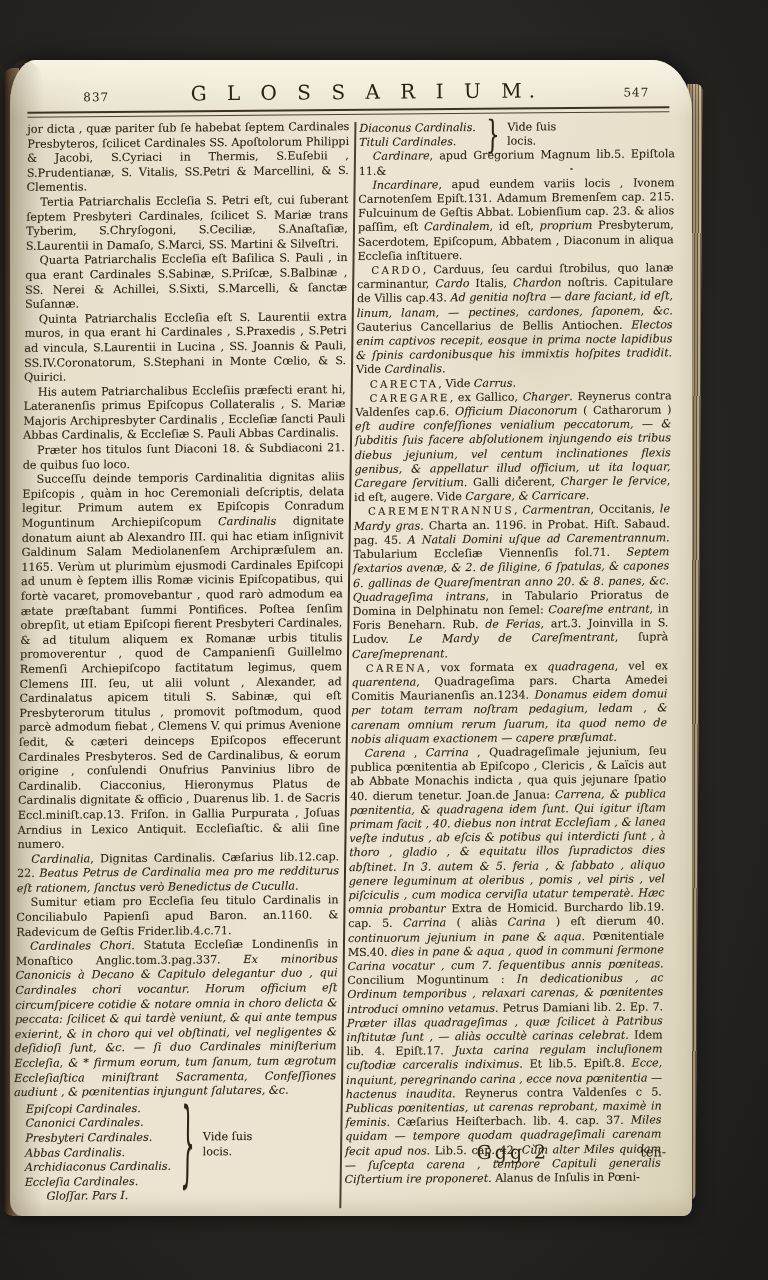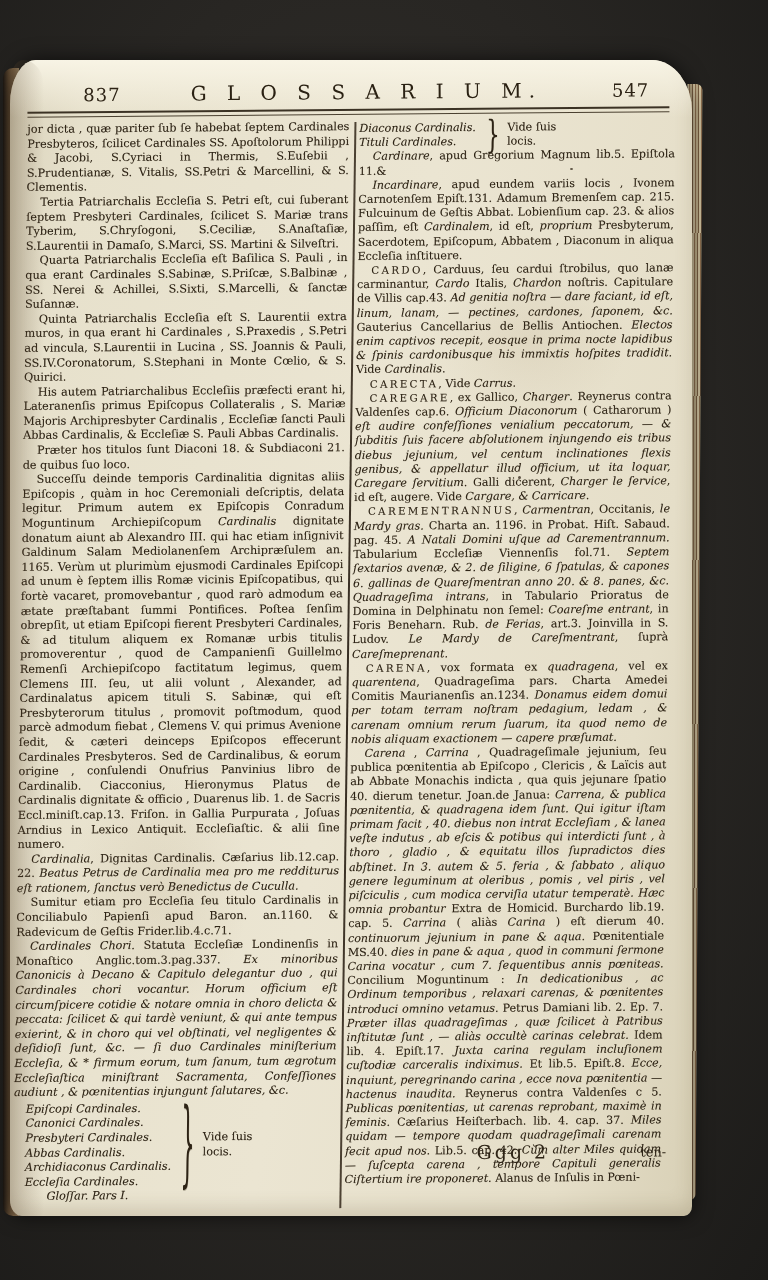--- a/index.html
+++ b/index.html
@@ -41,21 +41,21 @@
   }
   .content{
     position:absolute;left:14px;top:16px;width:656px;height:1120px;
     transform:rotate(-0.5deg);
     color:#2d2315;
   }
   .hdr{
     display:flex;align-items:baseline;
     padding:4px 26px 0 64px;
   }
-  .pgnum{font-size:18px;letter-spacing:1px;}
+  .pgnum{font-size:12px;letter-spacing:1px;}
   .hdr-title{
     flex:1;text-align:center;font-size:20px;letter-spacing:7px;
     color:#2a2113;
   }
   .double-rule{
     margin:5px 6px 0 8px;height:3px;
     border-top:2px solid #3b3224;border-bottom:1px solid #4a4030;
   }
   .cols{
     display:flex;margin-top:5px;height:1102px;overflow:hidden;

